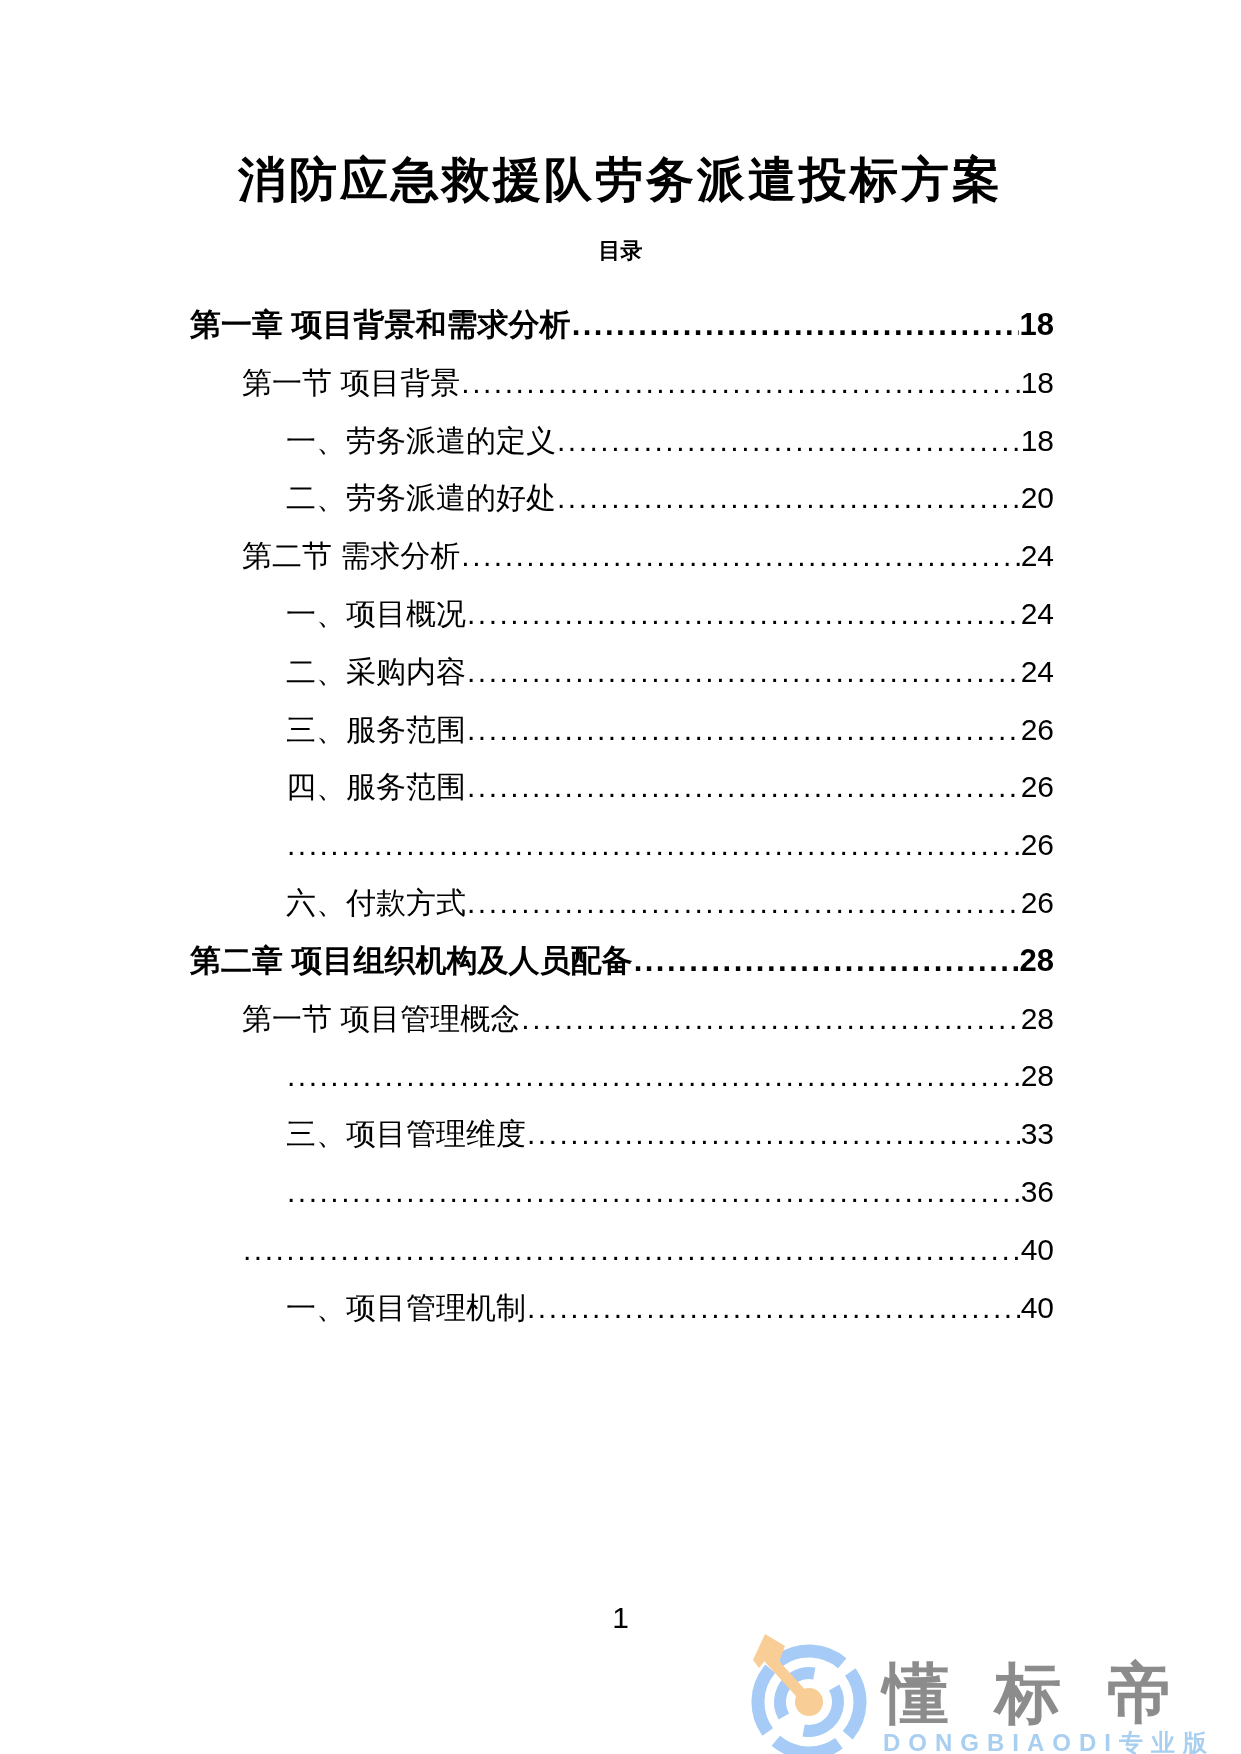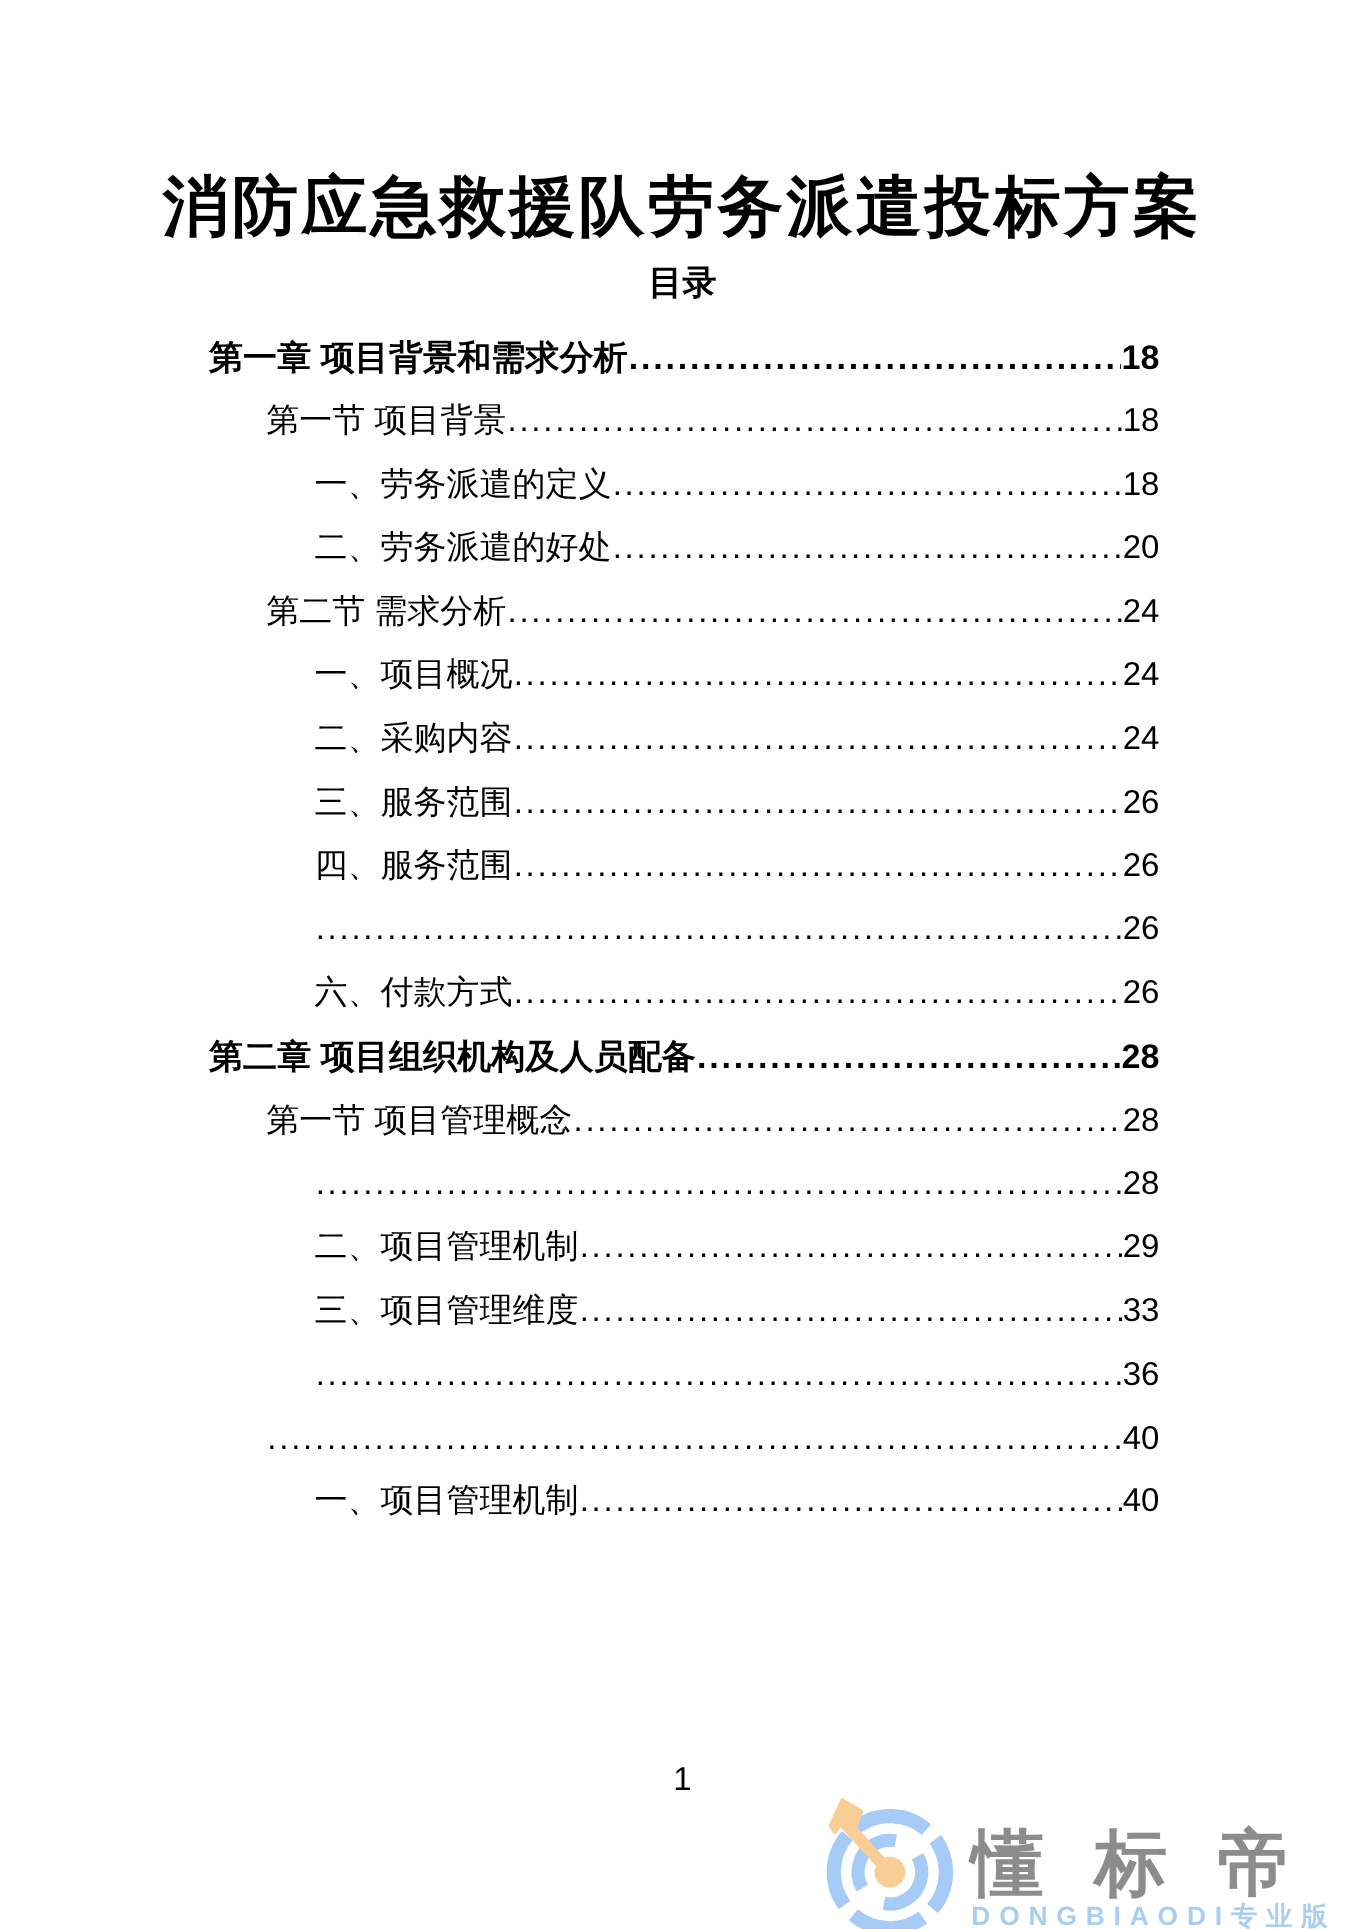--- a/index.html
+++ b/index.html
@@ -7,27 +7,27 @@
   body {
     position:relative;
     width:1241px; height:1754px;
     overflow:hidden;
     font-family:"Liberation Sans","DejaVu Sans",sans-serif;
     color:#000;
   }
   .doc-title {
     position:absolute; top:148px; left:0; width:100%;
     text-align:center;
-    font-size:60px; font-weight:bold; letter-spacing:3px;
+    font-size:48px; font-weight:bold; letter-spacing:3px;
     white-space:nowrap;
   }
   .toc-heading {
     position:absolute; top:236px; left:0; width:100%;
     text-align:center;
-    font-size:31px; font-weight:bold;
+    font-size:22px; font-weight:bold;
   }
   .toc {
     position:absolute; left:190px; top:296px; width:864px;
   }
   .toc-row {
     display:flex; align-items:baseline;
     height:57.8px; line-height:57.8px;
     font-size:30px;
     white-space:nowrap;
   }
@@ -138,25 +138,20 @@
     <div class="toc-row level-2">
     <span class="toc-label">第一节 项目管理概念</span>
     <span class="toc-dots"></span>
     <span class="toc-page">28</span>
   </div>
     <div class="toc-row level-3">
     <span class="toc-dots"></span>
     <span class="toc-page">28</span>
   </div>
     <div class="toc-row level-3">
-    <span class="toc-label">二、项目管理机制</span>
-    <span class="toc-dots"></span>
-    <span class="toc-page">29</span>
-  </div>
-    <div class="toc-row level-3">
     <span class="toc-label">三、项目管理维度</span>
     <span class="toc-dots"></span>
     <span class="toc-page">33</span>
   </div>
     <div class="toc-row level-3">
     <span class="toc-dots"></span>
     <span class="toc-page">36</span>
   </div>
     <div class="toc-row level-2">
     <span class="toc-dots"></span>

